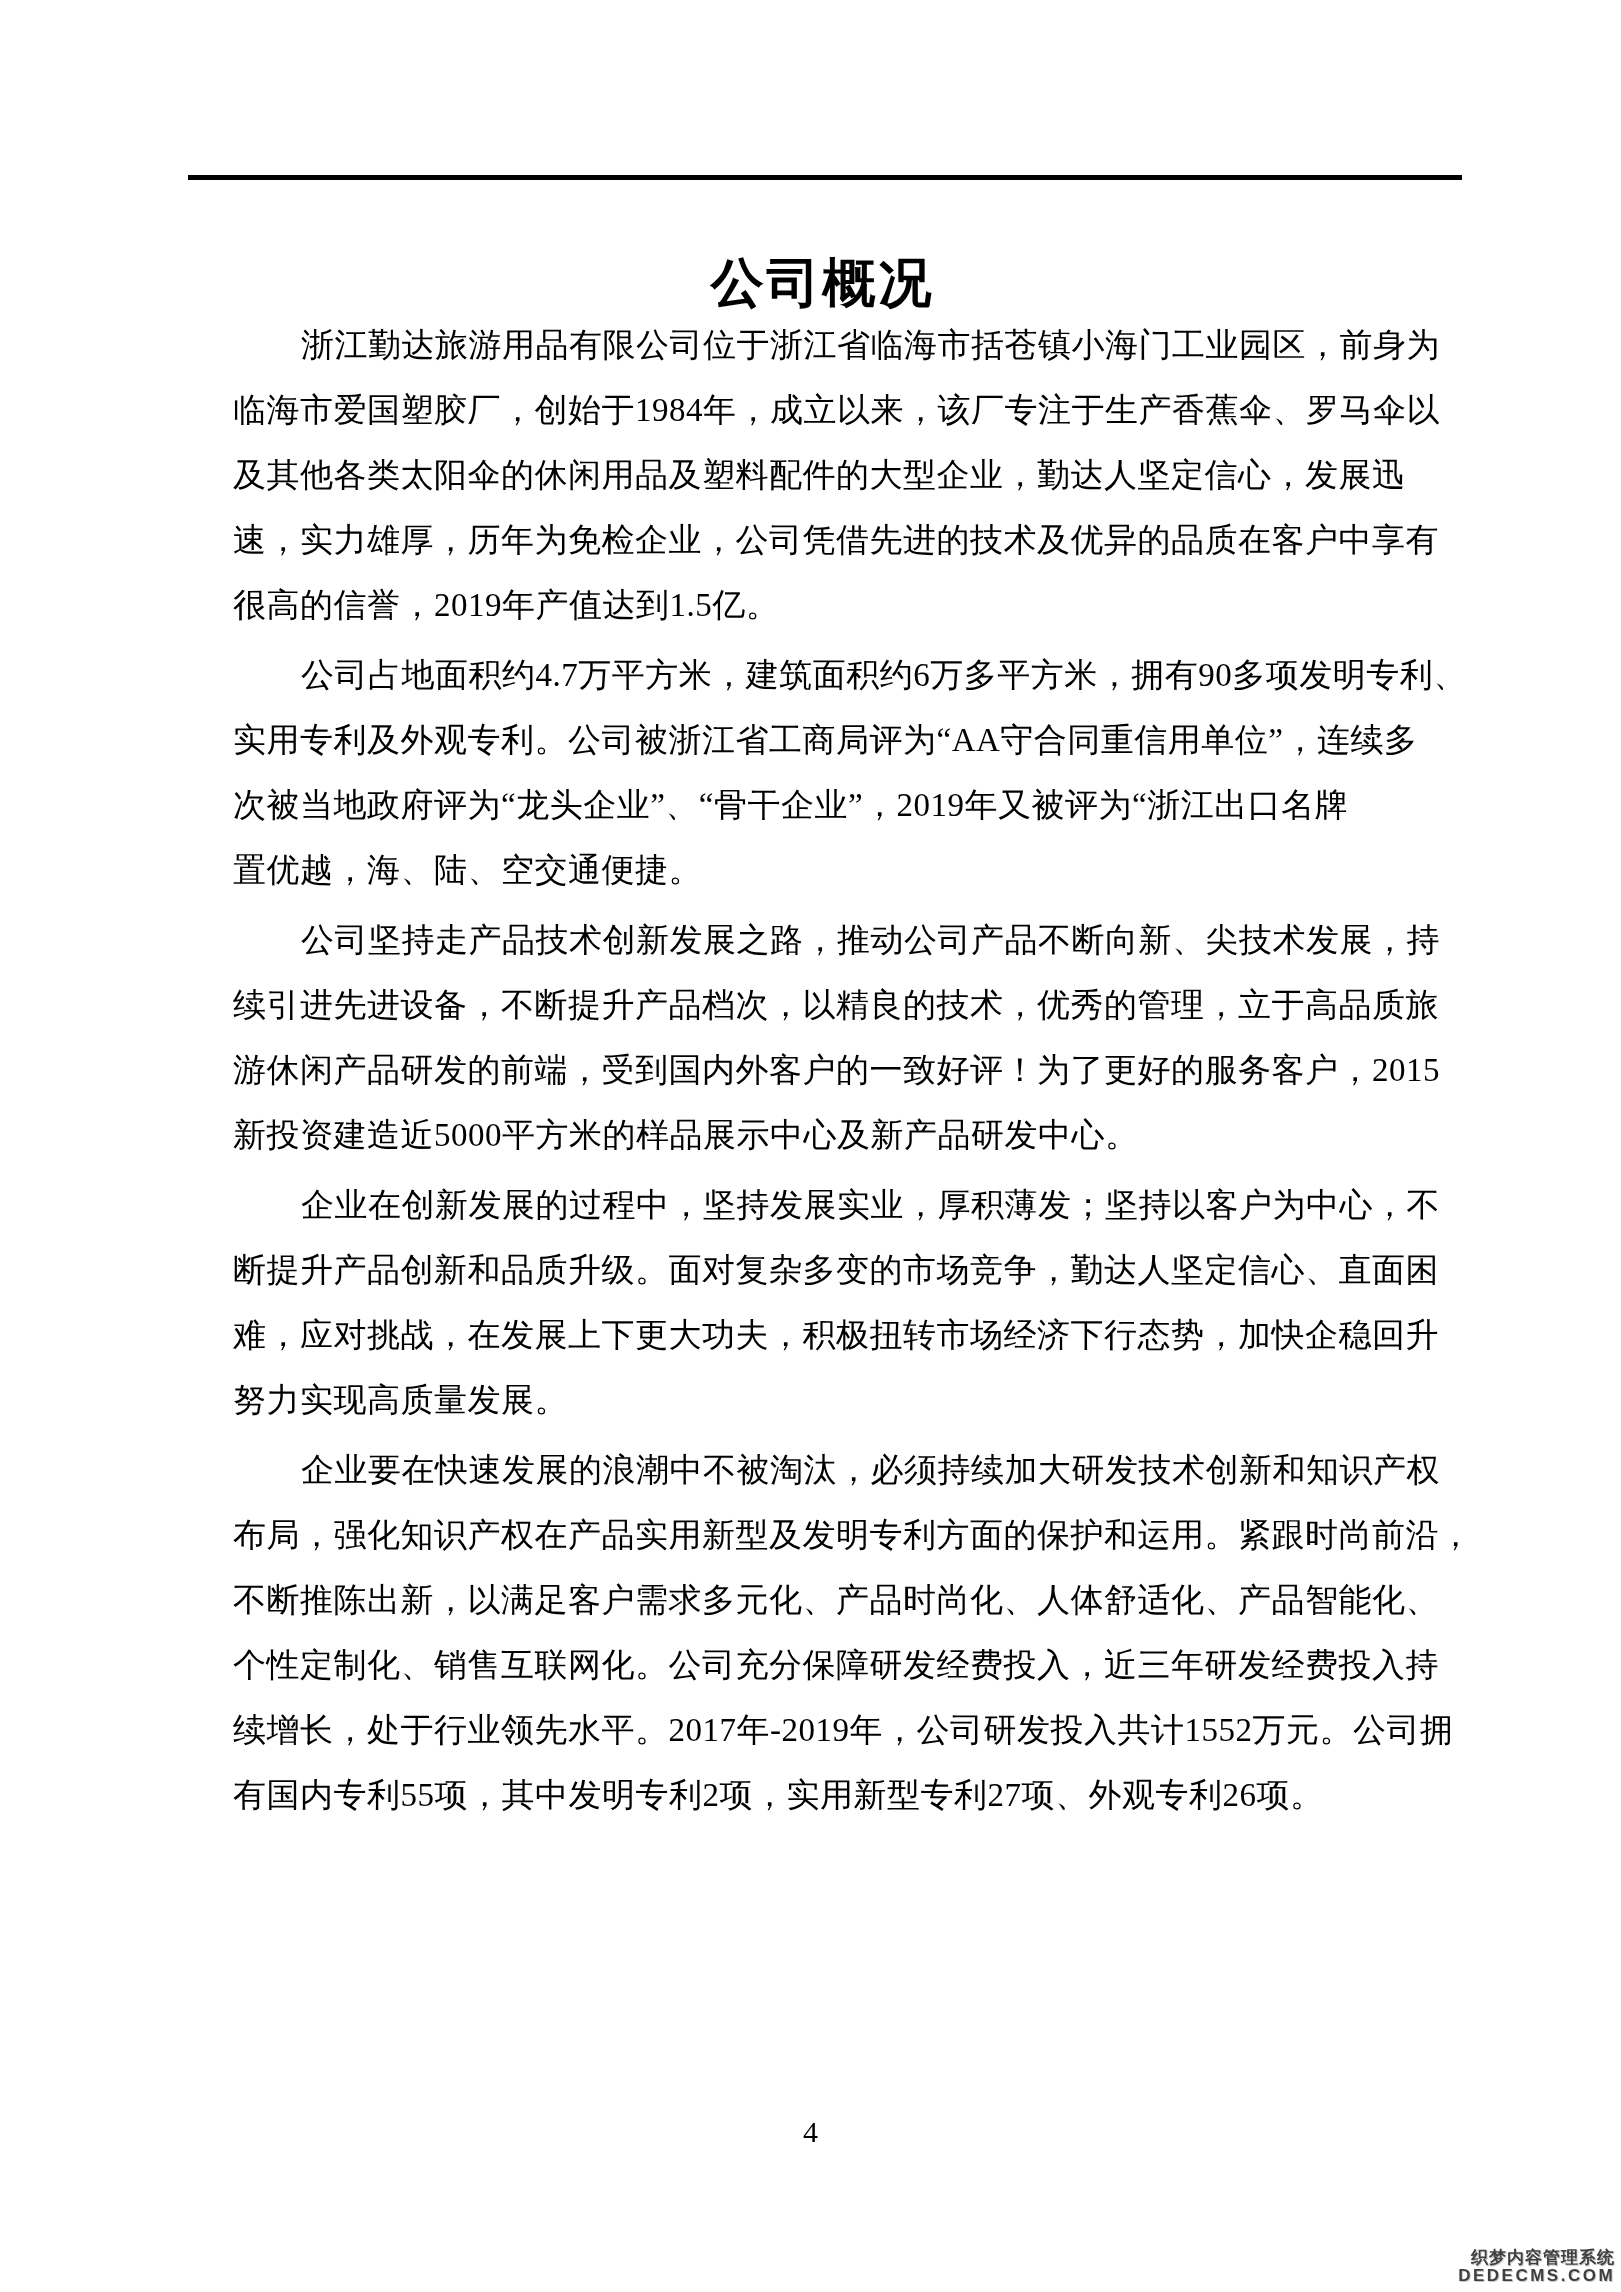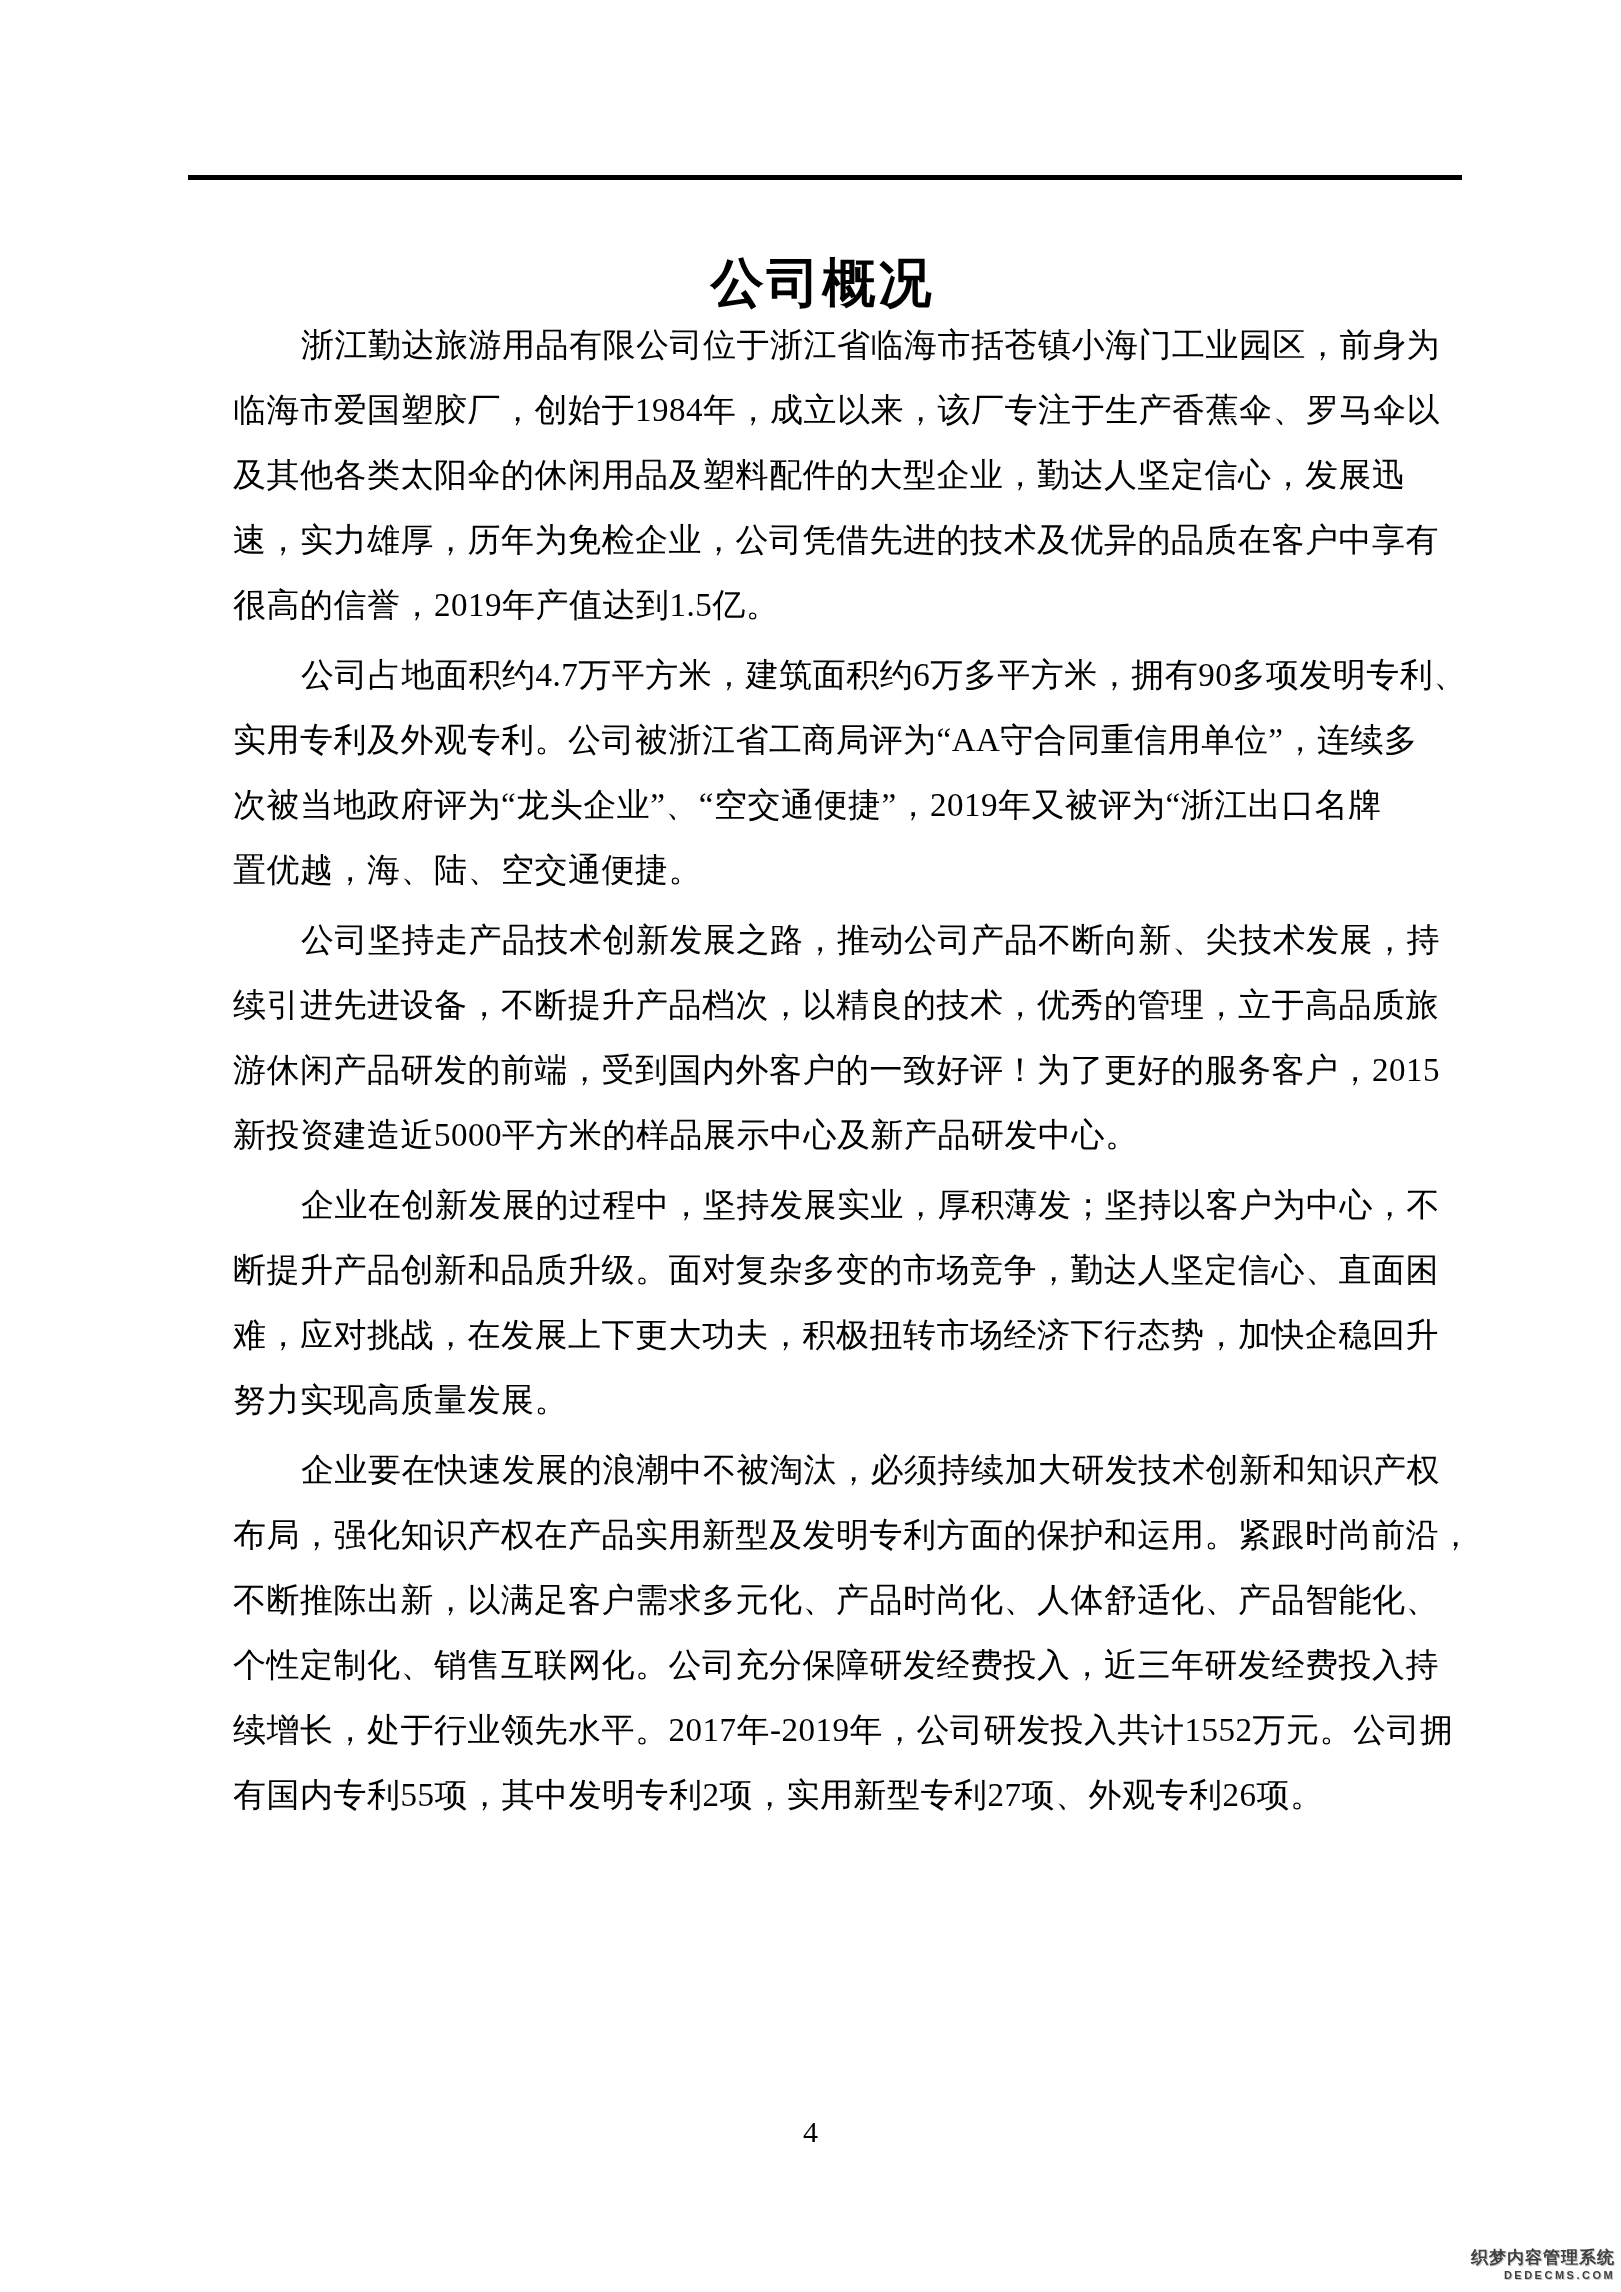--- a/index.html
+++ b/index.html
@@ -63,21 +63,21 @@
   }
   .watermark-cn {
     font-size:17px;
     line-height:18.6px;
     color:#3f3f3f;
     letter-spacing:1px;
     text-shadow:1px 1px 0 #c8c8c8;
   }
   .watermark-en {
     font-family:"Liberation Sans","DejaVu Sans",sans-serif;
-    font-size:11px;
+    font-size:17px;
     line-height:15.7px;
     color:#3f3f3f;
     letter-spacing:2.5px;
     text-shadow:1px 1px 0 #c8c8c8;
   }
 </style>
 </head>
 <body>
 
 <div class="page">
@@ -92,21 +92,21 @@
       <div class="line first">浙江勤达旅游用品有限公司位于浙江省临海市括苍镇小海门工业园区，前身为</div>
       <div class="line">临海市爱国塑胶厂，创始于1984年，成立以来，该厂专注于生产香蕉伞、罗马伞以</div>
       <div class="line">及其他各类太阳伞的休闲用品及塑料配件的大型企业，勤达人坚定信心，发展迅</div>
       <div class="line">速，实力雄厚，历年为免检企业，公司凭借先进的技术及优异的品质在客户中享有</div>
       <div class="line">很高的信誉，2019年产值达到1.5亿。</div>
     </div>
 
     <div class="para">
       <div class="line first">公司占地面积约4.7万平方米，建筑面积约6万多平方米，拥有90多项发明专利、</div>
       <div class="line">实用专利及外观专利。公司被浙江省工商局评为“AA守合同重信用单位”，连续多</div>
-      <div class="line">次被当地政府评为“龙头企业”、“空交通便捷”，2019年又被评为“浙江出口名牌</div>
+      <div class="line">次被当地政府评为“龙头企业”、“骨干企业”，2019年又被评为“浙江出口名牌</div>
       <div class="line">置优越，海、陆、空交通便捷。</div>
     </div>
 
     <div class="para">
       <div class="line first">公司坚持走产品技术创新发展之路，推动公司产品不断向新、尖技术发展，持</div>
       <div class="line">续引进先进设备，不断提升产品档次，以精良的技术，优秀的管理，立于高品质旅</div>
       <div class="line">游休闲产品研发的前端，受到国内外客户的一致好评！为了更好的服务客户，2015</div>
       <div class="line">新投资建造近5000平方米的样品展示中心及新产品研发中心。</div>
     </div>
 

